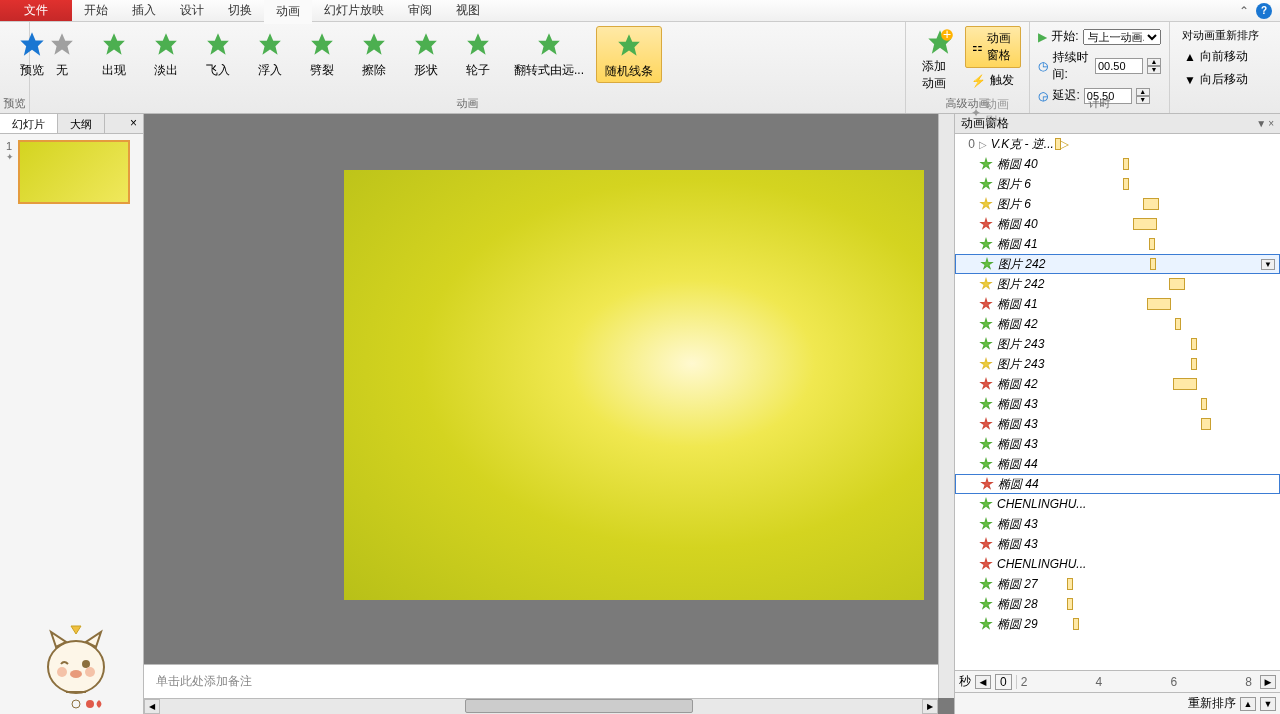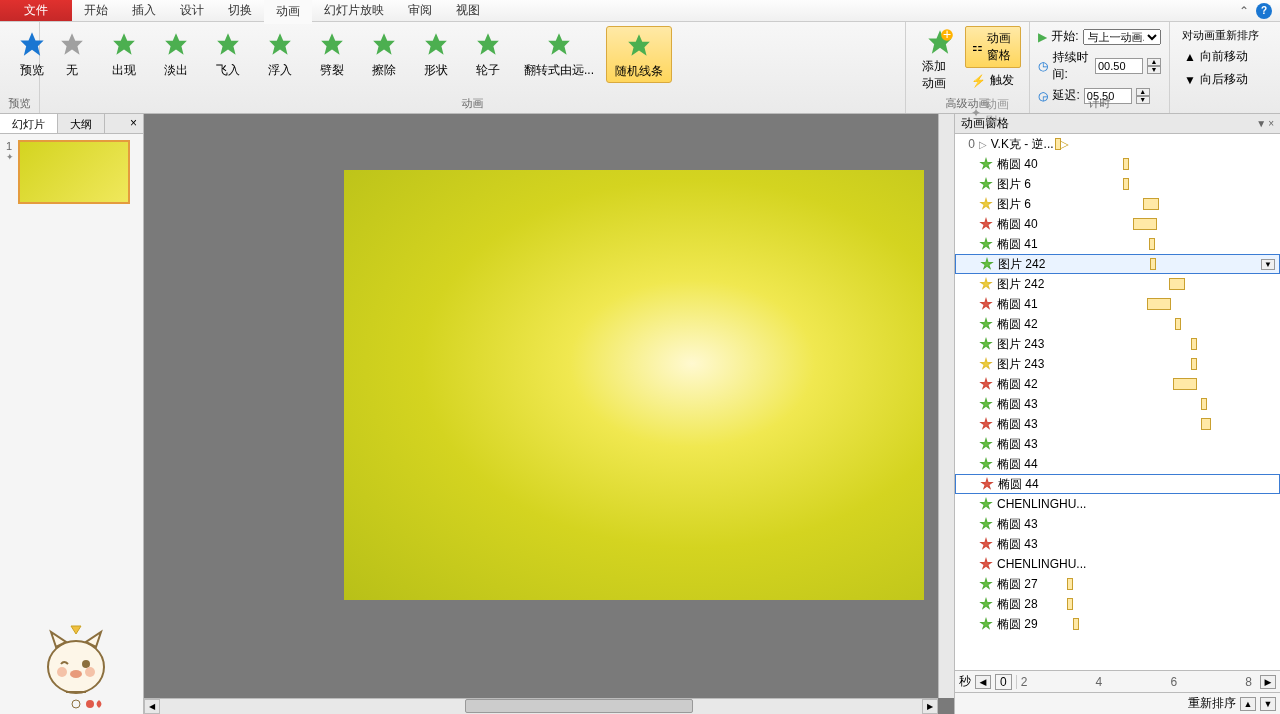--- a/index.html
+++ b/index.html
@@ -57,21 +57,21 @@
 .anim-pane-header .close-btns { margin-left: auto; display: flex; gap: 2px; }
 .anim-pane-header .close-btns span { cursor: pointer; font-size: 10px; color: #666; }
 .anim-pane-play { padding: 6px; border-bottom: 1px solid #ddd; }
 .anim-pane-play button { padding: 2px 12px; font-size: 11px; border: 1px solid #999; background: linear-gradient(#fff,#e8e8e8); cursor: pointer; }
 .anim-list { flex: 1; overflow-y: auto; overflow-x: hidden; }
 .anim-item { display: flex; align-items: center; height: 20px; padding: 0 4px; font-size: 11px; gap: 4px; cursor: pointer; position: relative; }
 .anim-item.selected { border: 1px solid #3b7cd4; background: #eaf3ff; }
 .anim-item.selected2 { border: 1px solid #3b7cd4; }
 .anim-item .idx { width: 16px; text-align: right; color: #666; }
 .anim-item .eff-icon { width: 14px; height: 14px; display: inline-block; }
-.anim-item .label { flex: 0 0 auto; white-space: nowrap; }
+.anim-item .label { flex: 0 0 auto; white-space: nowrap; font-style: italic; }
 .anim-item .timeline-bar { position: absolute; height: 12px; border: 1px solid #c9a030; background: #ffe9a6; }
 .anim-item .dd { margin-left: auto; border: 1px solid #999; width: 14px; text-align: center; font-size: 8px; background: #f0f0f0; }
 .eff-green { background: radial-gradient(#6bc446, #2e8b1f); clip-path: polygon(50% 0,61% 35%,98% 35%,68% 57%,79% 91%,50% 70%,21% 91%,32% 57%,2% 35%,39% 35%); }
 .eff-red { background: radial-gradient(#e05b4b, #b82f1f); clip-path: polygon(50% 0,61% 35%,98% 35%,68% 57%,79% 91%,50% 70%,21% 91%,32% 57%,2% 35%,39% 35%); }
 .eff-yellow { background: radial-gradient(#f0d040, #c9a020); clip-path: polygon(50% 0,61% 35%,98% 35%,68% 57%,79% 91%,50% 70%,21% 91%,32% 57%,2% 35%,39% 35%); }
 .eff-play { color: #888; font-size: 10px; }
 
 .anim-pane-footer { height: 22px; border-top: 1px solid #bbb; display: flex; align-items: center; padding: 0 4px; font-size: 10px; gap: 4px; background: #f5f5f5; }
 .anim-pane-footer .ruler { flex: 1; display: flex; justify-content: space-between; color: #666; border-left: 1px solid #ccc; padding: 0 4px; }
 .anim-pane-footer button { border: 1px solid #999; background: #f0f0f0; width: 16px; height: 14px; font-size: 9px; }
@@ -94,21 +94,21 @@
   <div class="menu-item">幻灯片放映</div>
   <div class="menu-item">审阅</div>
   <div class="menu-item">视图</div>
   <div class="right-icons">
     <span>⌃</span>
     <span class="help-icon">?</span>
   </div>
 </div>
 
 <div class="ribbon">
-  <div class="ribbon-group" style="width:40px">
+  <div class="ribbon-group" style="width:30px">
     <div class="ribbon-btn-large">
       <span class="star-icon">
           <svg width="28" height="28" viewBox="0 0 24 24">
             <polygon class="star-blue" points="12,2 15,9 22,9 17,14 19,22 12,17 5,22 7,14 2,9 9,9"></polygon>
           </svg>
         </span>
       <span>预览</span>
     </div>
     <div class="ribbon-group-label">预览</div>
   </div>
@@ -289,20 +289,21 @@
       <div>
         <div class="num">1</div>
         <div class="thumb-icon">✦</div>
       </div>
       <div class="thumb-img"></div>
     </div>
   </div>
 
   <div class="center-panel">
     <div class="slide-canvas"></div>
+    <div class="notes-panel">单击此处添加备注</div>
     <div class="scrollbar-h">
       <div class="arrow">◀</div>
       <div class="track">
           <div class="thumb"></div>
         </div>
       <div class="arrow">▶</div>
     </div>
     <div class="scrollbar-v"></div>
   </div>
 

